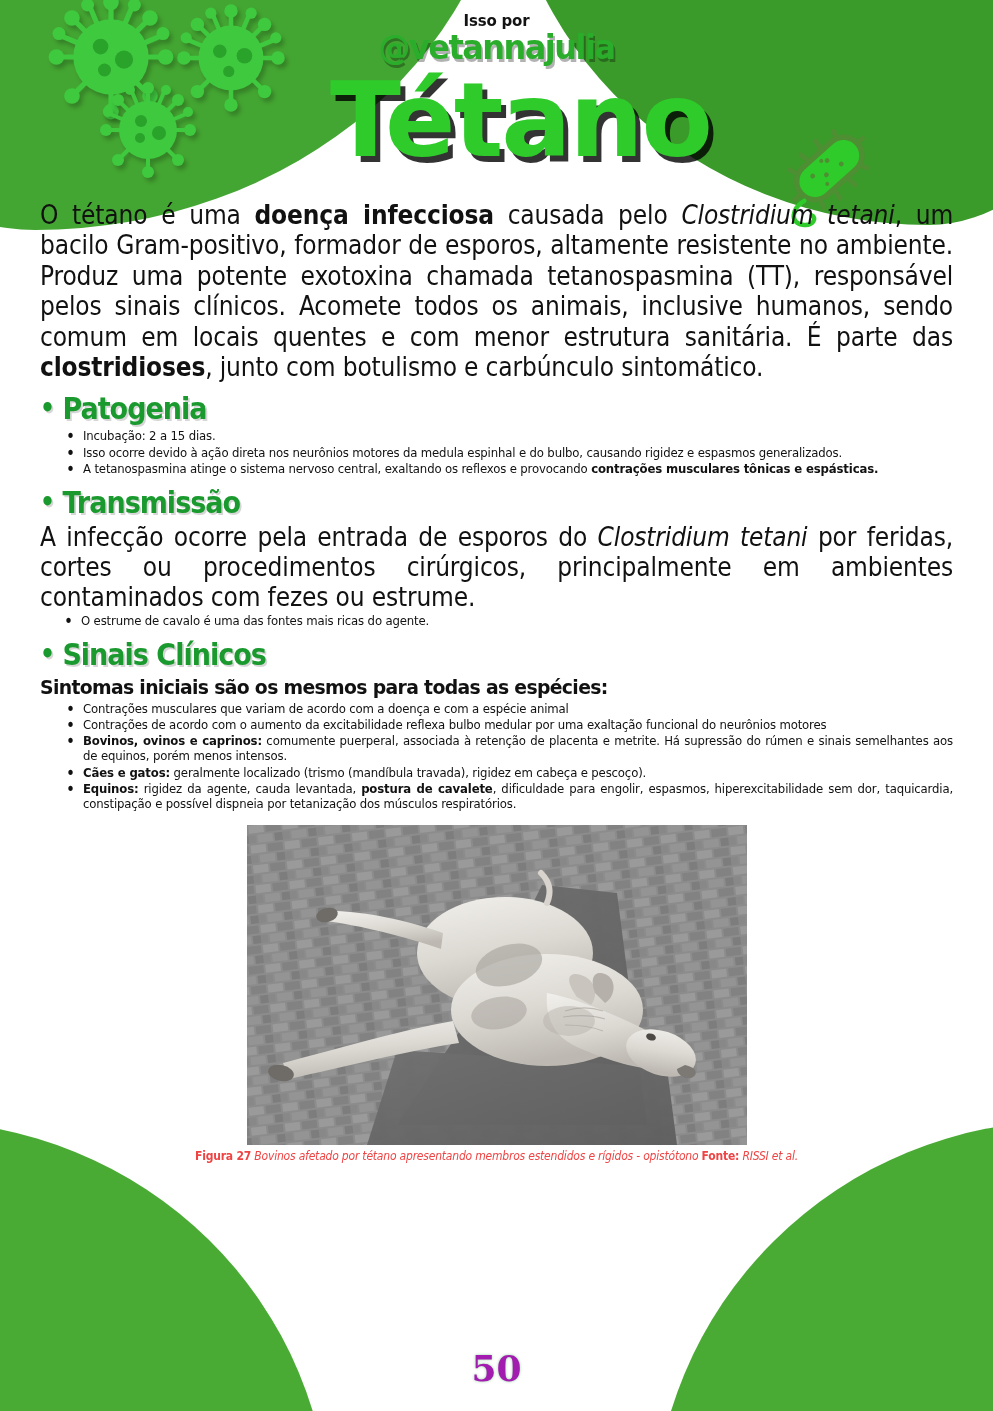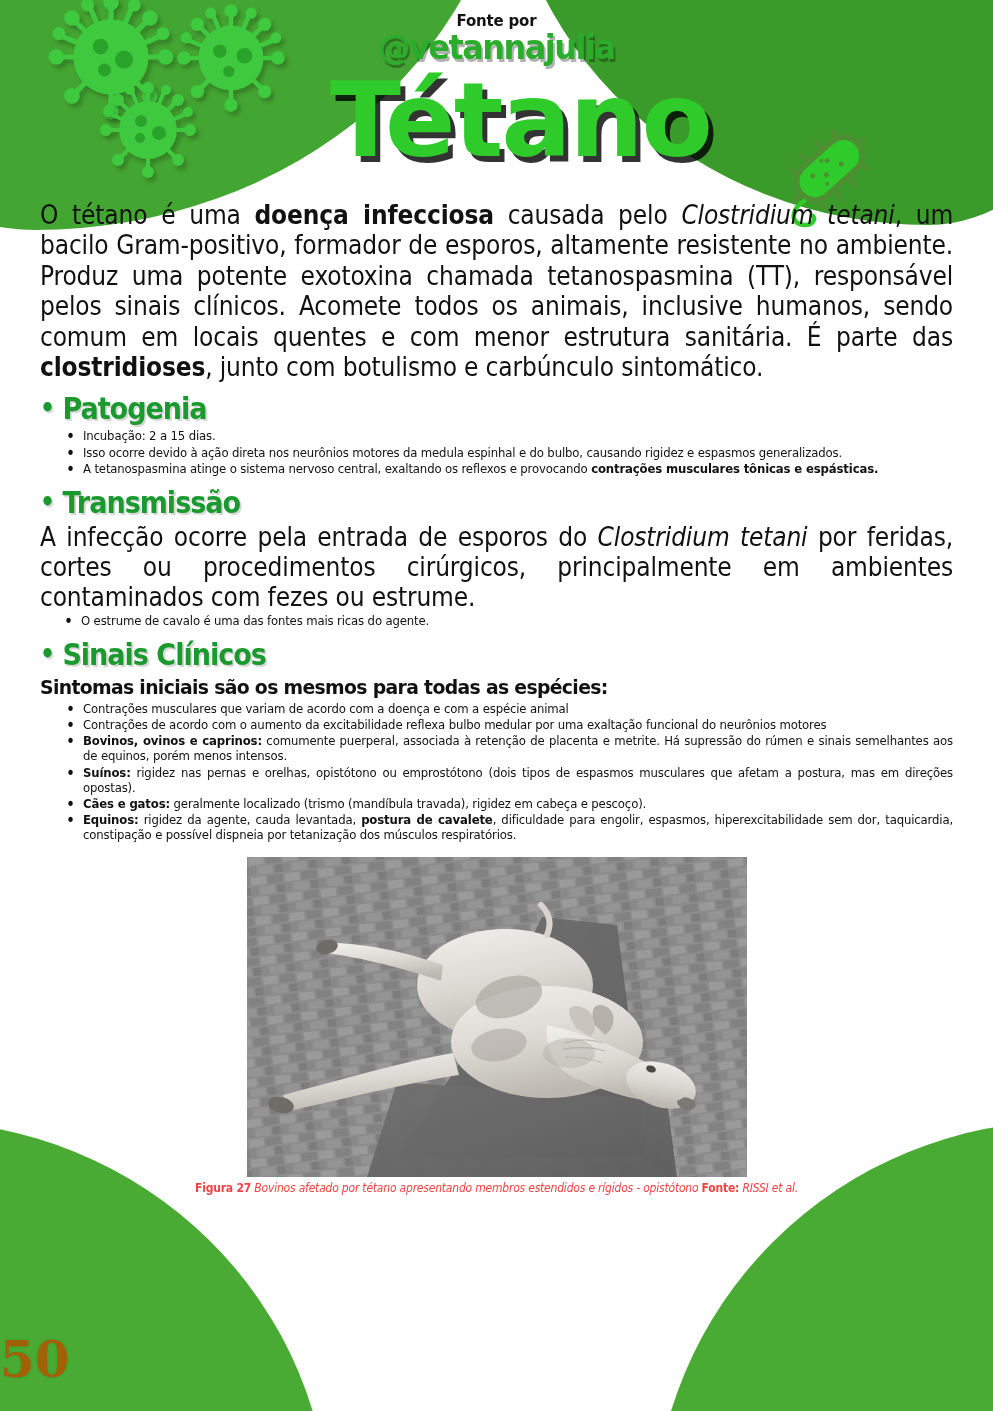--- a/index.html
+++ b/index.html
@@ -228,26 +228,26 @@
     white-space: nowrap;
   }
   .caption .lead { font-weight: bold; font-style: normal; }
   .caption .it   { font-style: italic; }
 
   .page-number {
     position: absolute;
     left: 0;
     right: 0;
     bottom: 22px;
-    text-align: left;
+    text-align: center;
     z-index: 7;
     font-family: "DejaVu Serif", serif;
     font-weight: bold;
-    font-size: 50px;
-    color: #a16207;
+    font-size: 36px;
+    color: #a21caf;
     text-shadow: 0 0 3px rgba(17,154,49,0.45);
   }
 </style>
 </head>
 <body>
 
 <div id="page">
 
   <div class="deco-top-left"></div>
   <div class="deco-top-right"></div>
@@ -386,21 +386,21 @@
         <circle cx="63" cy="44" r="2.6"></circle>
           <circle cx="72" cy="57" r="2.6"></circle>
         <circle cx="46" cy="63" r="2.2"></circle>
           <circle cx="58" cy="40" r="2.2"></circle>
       </g>
     </g>
     <path d="M32 88 C 18 96, 16 112, 30 114 C 42 116, 46 106, 40 104" fill="none" stroke="#2ecb2a" stroke-width="5" stroke-linecap="round"></path>
   </svg>
 
   <div class="header">
-    <div class="feito-por">Fonte por</div>
+    <div class="feito-por">Isso por</div>
     <div class="handle">@vetannajulia</div>
     <div class="doc-title">Tétano</div>
   </div>
 
   <div class="content">
 
     <p class="body-text">
       <span>O tétano é uma </span><b>doença infecciosa</b><span> causada pelo </span><i>Clostridium tetani</i><span>, um bacilo Gram-positivo, formador de esporos, altamente resistente no ambiente. Produz uma potente exotoxina chamada tetanospasmina (TT), responsável pelos sinais clínicos. Acomete todos os animais, inclusive humanos, sendo comum em locais quentes e com menor estrutura sanitária. É parte das </span><b>clostridioses</b><span>, junto com botulismo e carbúnculo sintomático.</span>
     </p>
 
@@ -440,23 +440,20 @@
     <h3 class="sub-head">Sintomas iniciais são os mesmos para todas as espécies:</h3>
     <ul class="bullets">
       <li>
         <span>Contrações musculares que variam de acordo com a doença e com a espécie animal</span>
       </li>
       <li>
         <span>Contrações de acordo com o aumento da excitabilidade reflexa bulbo medular por uma exaltação funcional do neurônios motores</span>
       </li>
       <li>
         <b>Bovinos, ovinos e caprinos:</b><span> comumente puerperal, associada à retenção de placenta e metrite. Há supressão do rúmen e sinais semelhantes aos de equinos, porém menos intensos.</span>
-      </li>
-      <li>
-        <b>Suínos:</b><span> rigidez nas pernas e orelhas, opistótono ou emprostótono (dois tipos de espasmos musculares que afetam a postura, mas em direções opostas).</span>
       </li>
       <li>
         <b>Cães e gatos:</b><span> geralmente localizado (trismo (mandíbula travada), rigidez em cabeça e pescoço).</span>
       </li>
       <li>
         <b>Equinos:</b><span> rigidez da agente, cauda levantada, </span><b>postura de cavalete</b><span>, dificuldade para engolir, espasmos, hiperexcitabilidade sem dor, taquicardia, constipação e possível dispneia por tetanização dos músculos respiratórios.</span>
       </li>
     </ul>
 
     <div class="figure-wrap">

